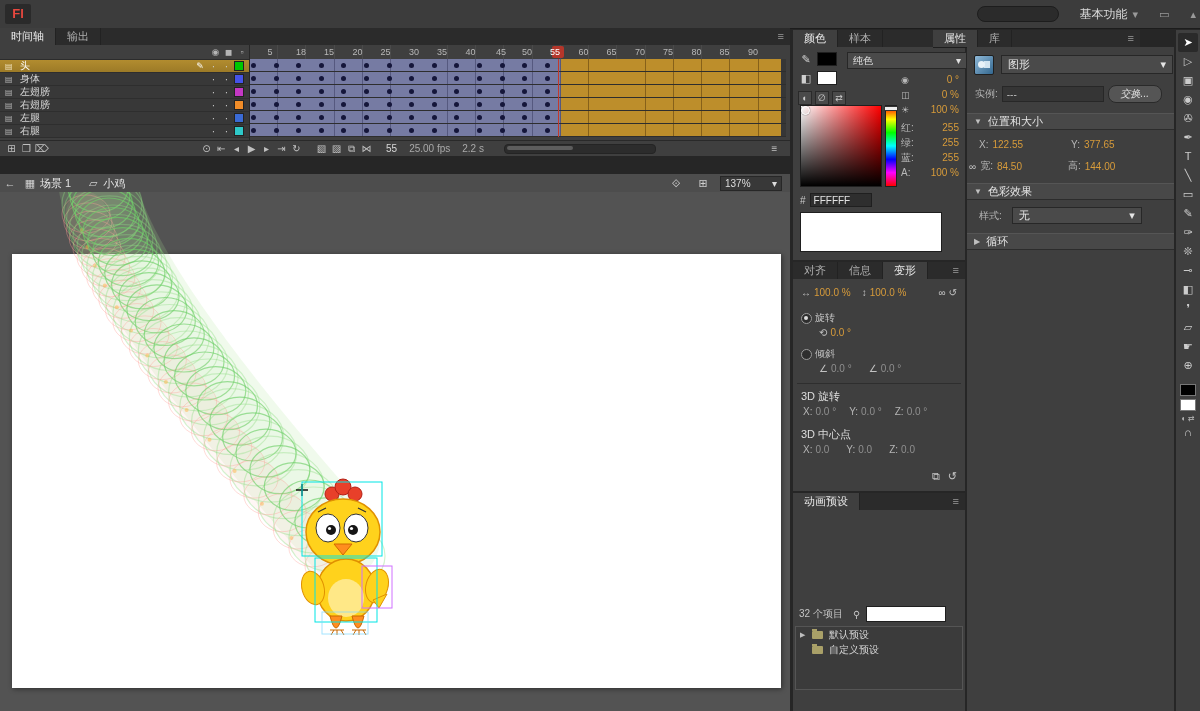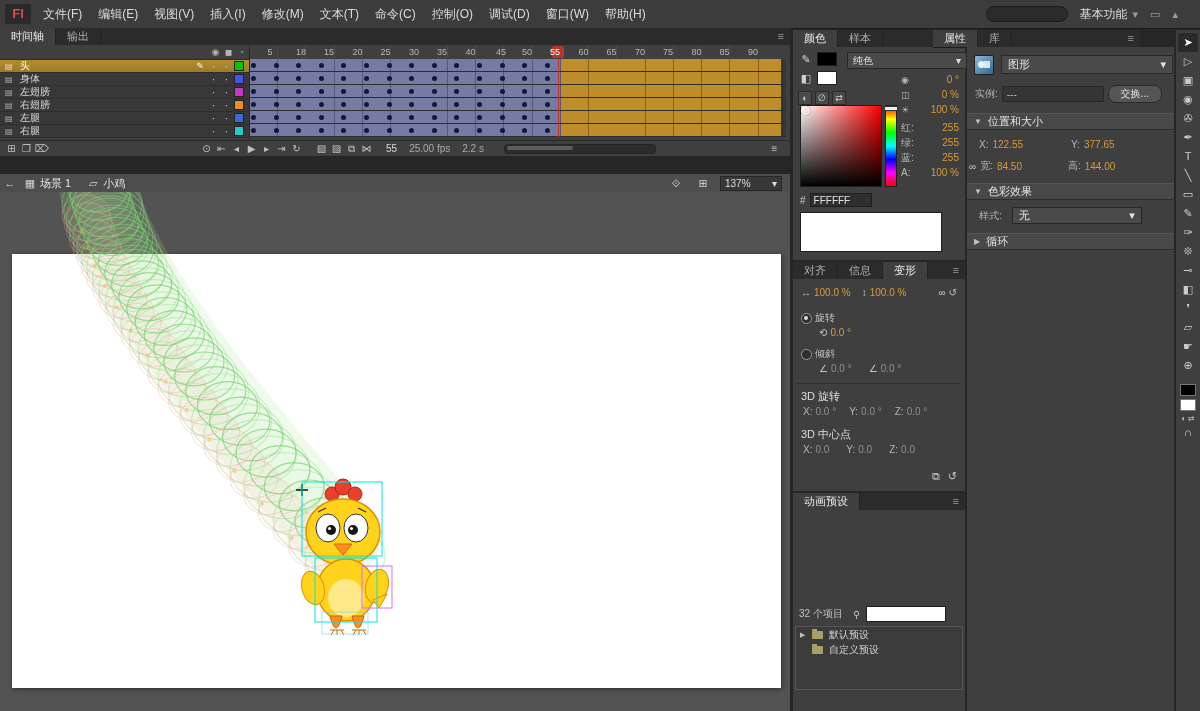--- a/index.html
+++ b/index.html
@@ -6,21 +6,21 @@
   #app{position:relative;width:1200px;height:711px;background:#262626;overflow:hidden;
        font-family:"Liberation Sans","DejaVu Sans",sans-serif;color:#c8c8c8;font-size:11px;
        -webkit-font-smoothing:antialiased;cursor:default;}
   
   .menubar{position:absolute;left:0;top:0;width:1200px;height:28px;background:#3c3c3c;
            border-bottom:1px solid #1c1c1c;display:flex;align-items:center;}
   .logo{width:26px;height:20px;margin:0 4px 0 5px;background:#2a2a2a;color:#e8483f;
         font-weight:bold;text-align:center;line-height:20px;font-size:13px;border-radius:2px;}
   .menus{display:flex;}
   .menu-item{padding:0 8px;line-height:28px;font-size:12px;color:#dcdcdc;}
-  .mb-right{margin-left:auto;display:flex;align-items:center;gap:12px;padding-right:22px;}
+  .mb-right{margin-left:auto;display:flex;align-items:center;gap:21px;padding-right:4px;}
   .top-search{width:66px;height:14px;background:#2b2b2b;border:1px solid #1d1d1d;border-radius:8px;
               color:#bbb;font-size:10px;padding:0 7px;outline:none;}
   .workspace{display:flex;align-items:center;gap:5px;font-size:12px;color:#dcdcdc;}
   .mb-icon{color:#9a9a9a;font-size:11px;}
   
   .ptabbar{position:absolute;height:17px;background:#2b2b2b;display:flex;align-items:stretch;
            border-bottom:1px solid #1e1e1e;}
   .ptab{padding:0 11px;font-size:11px;line-height:17px;color:#aeaeae;border-right:1px solid #222;}
   .ptab.active{background:#3f3f3f;color:#e8e8e8;}
   .pmenu{margin-left:auto;color:#9a9a9a;line-height:17px;padding-right:6px;font-size:11px;}
@@ -124,21 +124,21 @@
   
   .sym-icon{position:absolute;left:7px;top:8px;width:18px;height:18px;border:1px solid #1f1f1f;border-radius:2px;
             background:linear-gradient(135deg,#8fb9d8,#33678f);}
   .sym-icon::after{content:"";position:absolute;left:3px;top:5px;width:7px;height:7px;border-radius:50%;background:#e8f2f8;}
   .sym-icon::before{content:"";position:absolute;right:3px;top:5px;width:6px;height:7px;background:#d2e4f0;}
   .pp-dropdown{position:absolute;left:34px;top:8px;width:158px;height:17px;background:#4a4a4a;border:1px solid #272727;
                display:flex;align-items:center;justify-content:space-between;padding:0 6px;font-size:11px;color:#e5e5e5;}
   .pp-row{position:absolute;display:flex;align-items:center;font-size:10px;gap:4px;text-align:right;}
   .pp-box{width:92px;height:14px;background:#353535;border:1px solid #272727;color:#bdbdbd;display:flex;align-items:center;padding:0 4px;font-size:10px;}
   .pp-btn{width:52px;height:16px;background:#555;border:1px solid #2a2a2a;border-radius:8px;color:#e2e2e2;
-          display:flex;align-items:center;justify-content:center;font-size:10px;}
+          display:flex;align-items:center;justify-content:center;font-size:10px;font-style:italic;}
   .sect{position:absolute;left:0;width:100%;height:17px;background:#484848;border-top:1px solid #555;border-bottom:1px solid #2c2c2c;
         display:flex;align-items:center;gap:6px;padding-left:7px;box-sizing:border-box;font-size:11px;color:#e3e3e3;}
   .sect .tri{font-size:8px;color:#c0c0c0;}
   .plab{color:#b5b5b5;}
   
   #tools{position:absolute;left:1176px;top:30px;width:24px;height:681px;background:#3f3f3f;
          display:flex;flex-direction:column;align-items:center;padding-top:3px;box-sizing:border-box;}
   .tool-btn{width:20px;height:19px;line-height:19px;text-align:center;font-size:11px;color:#cccccc;border-radius:2px;}
   .tool-btn.active{background:#2a2a2a;color:#fff;}
   .tool-chip{width:14px;height:10px;border:1px solid #777;margin-top:3px;}
@@ -146,33 +146,20 @@
   .tool-mini span{font-size:8px;color:#bbb;}
   .ts-gap{height:6px;}
 </style>
 </head>
 <body>
 
 <div id="app">
 
   <div class="menubar">
     <div class="logo">Fl</div>
-    <div class="menus" id="menu-items">
-        <span class="menu-item">文件(F)</span>
-        <span class="menu-item">编辑(E)</span>
-        <span class="menu-item">视图(V)</span>
-        <span class="menu-item">插入(I)</span>
-        <span class="menu-item">修改(M)</span>
-        <span class="menu-item">文本(T)</span>
-        <span class="menu-item">命令(C)</span>
-        <span class="menu-item">控制(O)</span>
-        <span class="menu-item">调试(D)</span>
-        <span class="menu-item">窗口(W)</span>
-        <span class="menu-item">帮助(H)</span>
-      </div>
     <div class="mb-right">
       <input class="top-search" style="">
       <div class="workspace">
         <span>基本功能</span>
         <span class="mb-icon">▾</span>
       </div>
       <span class="mb-icon">▭</span>
       <span class="mb-icon">▴</span>
     </div>
   </div>

